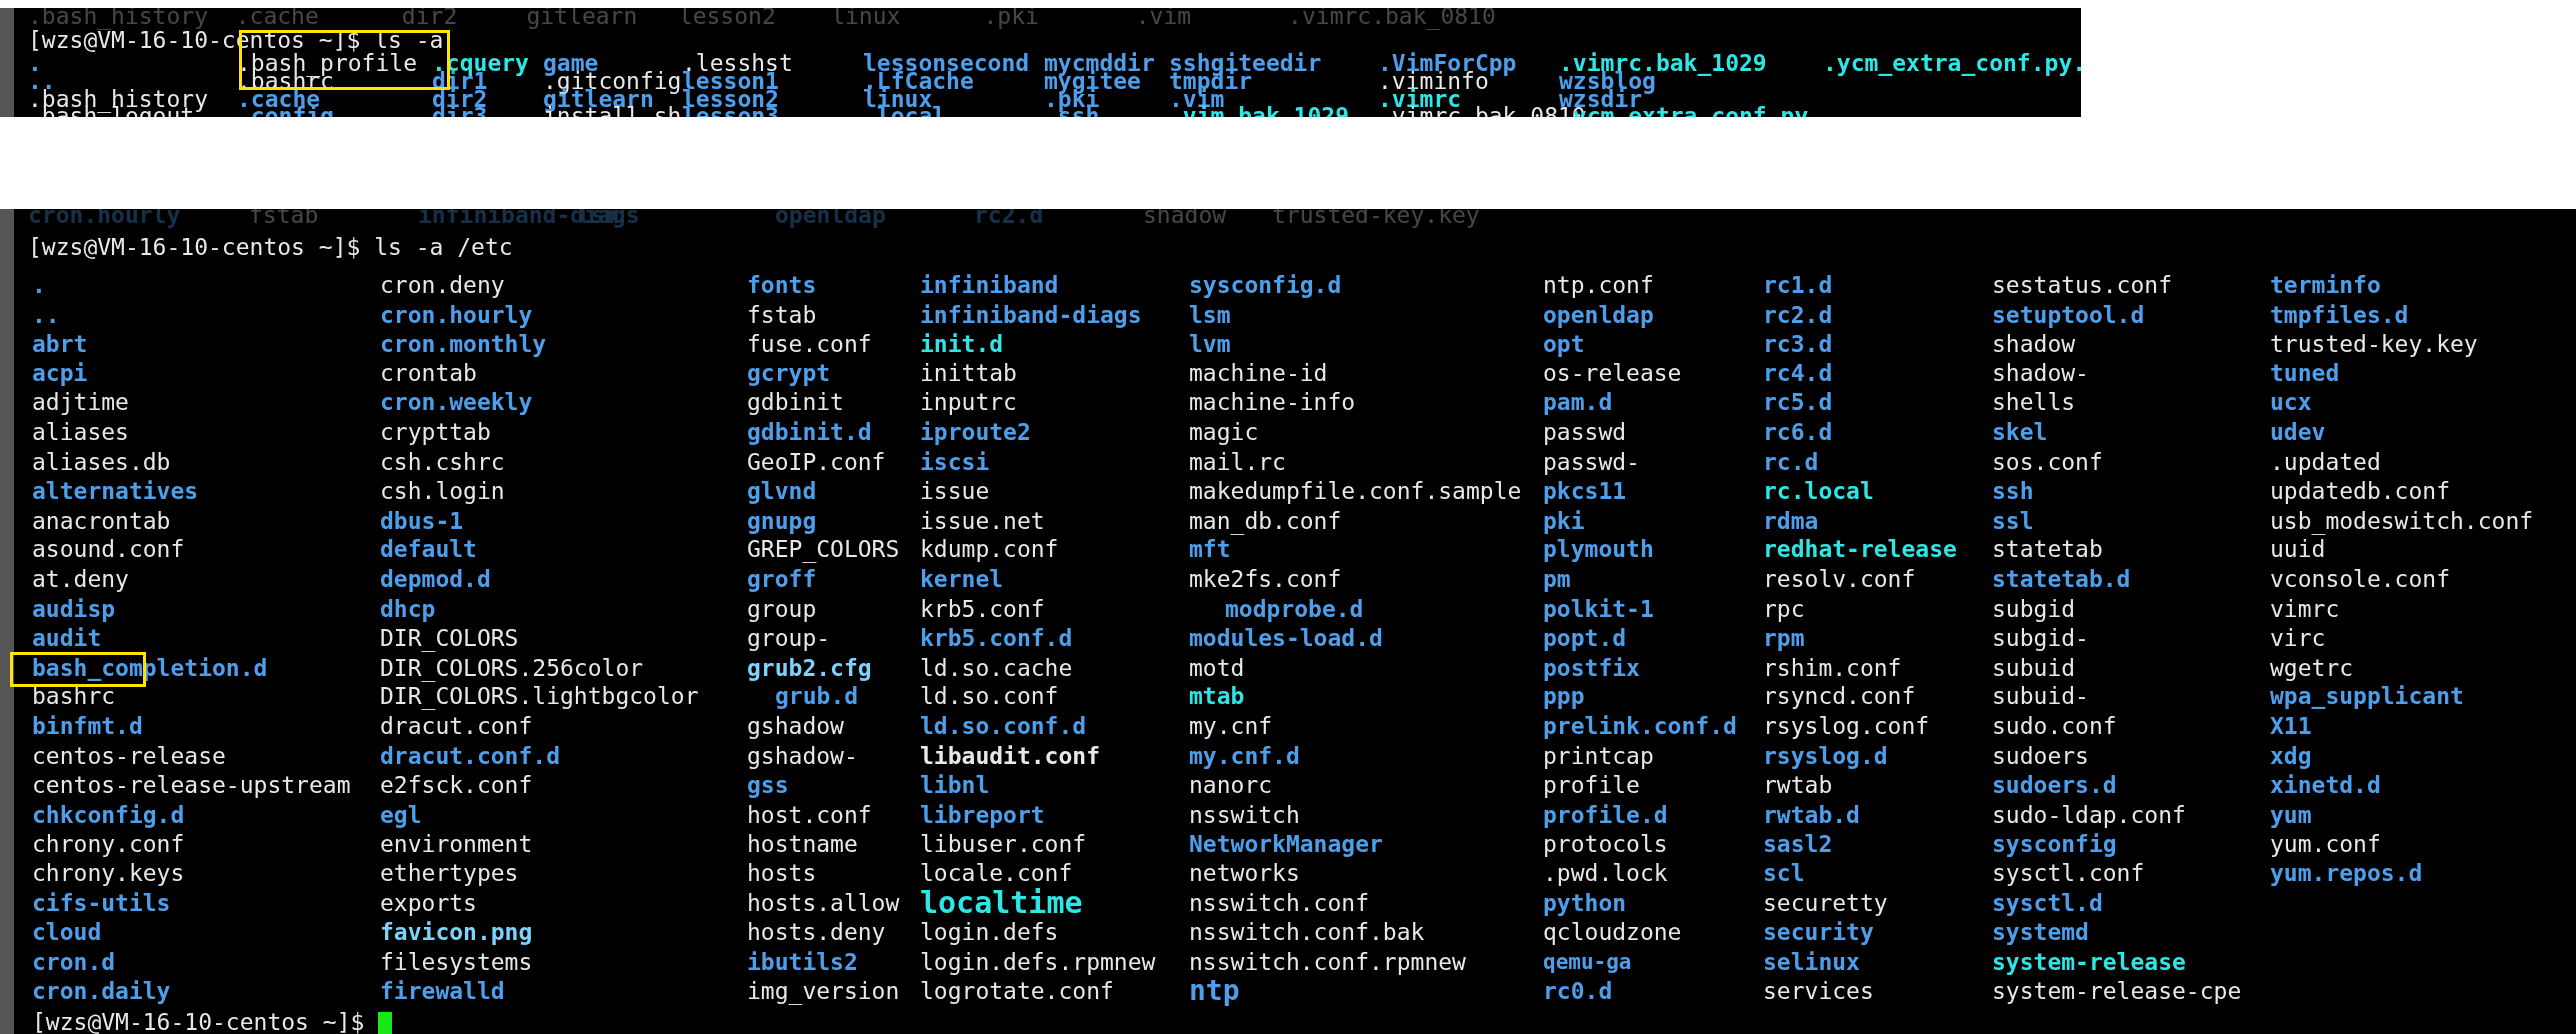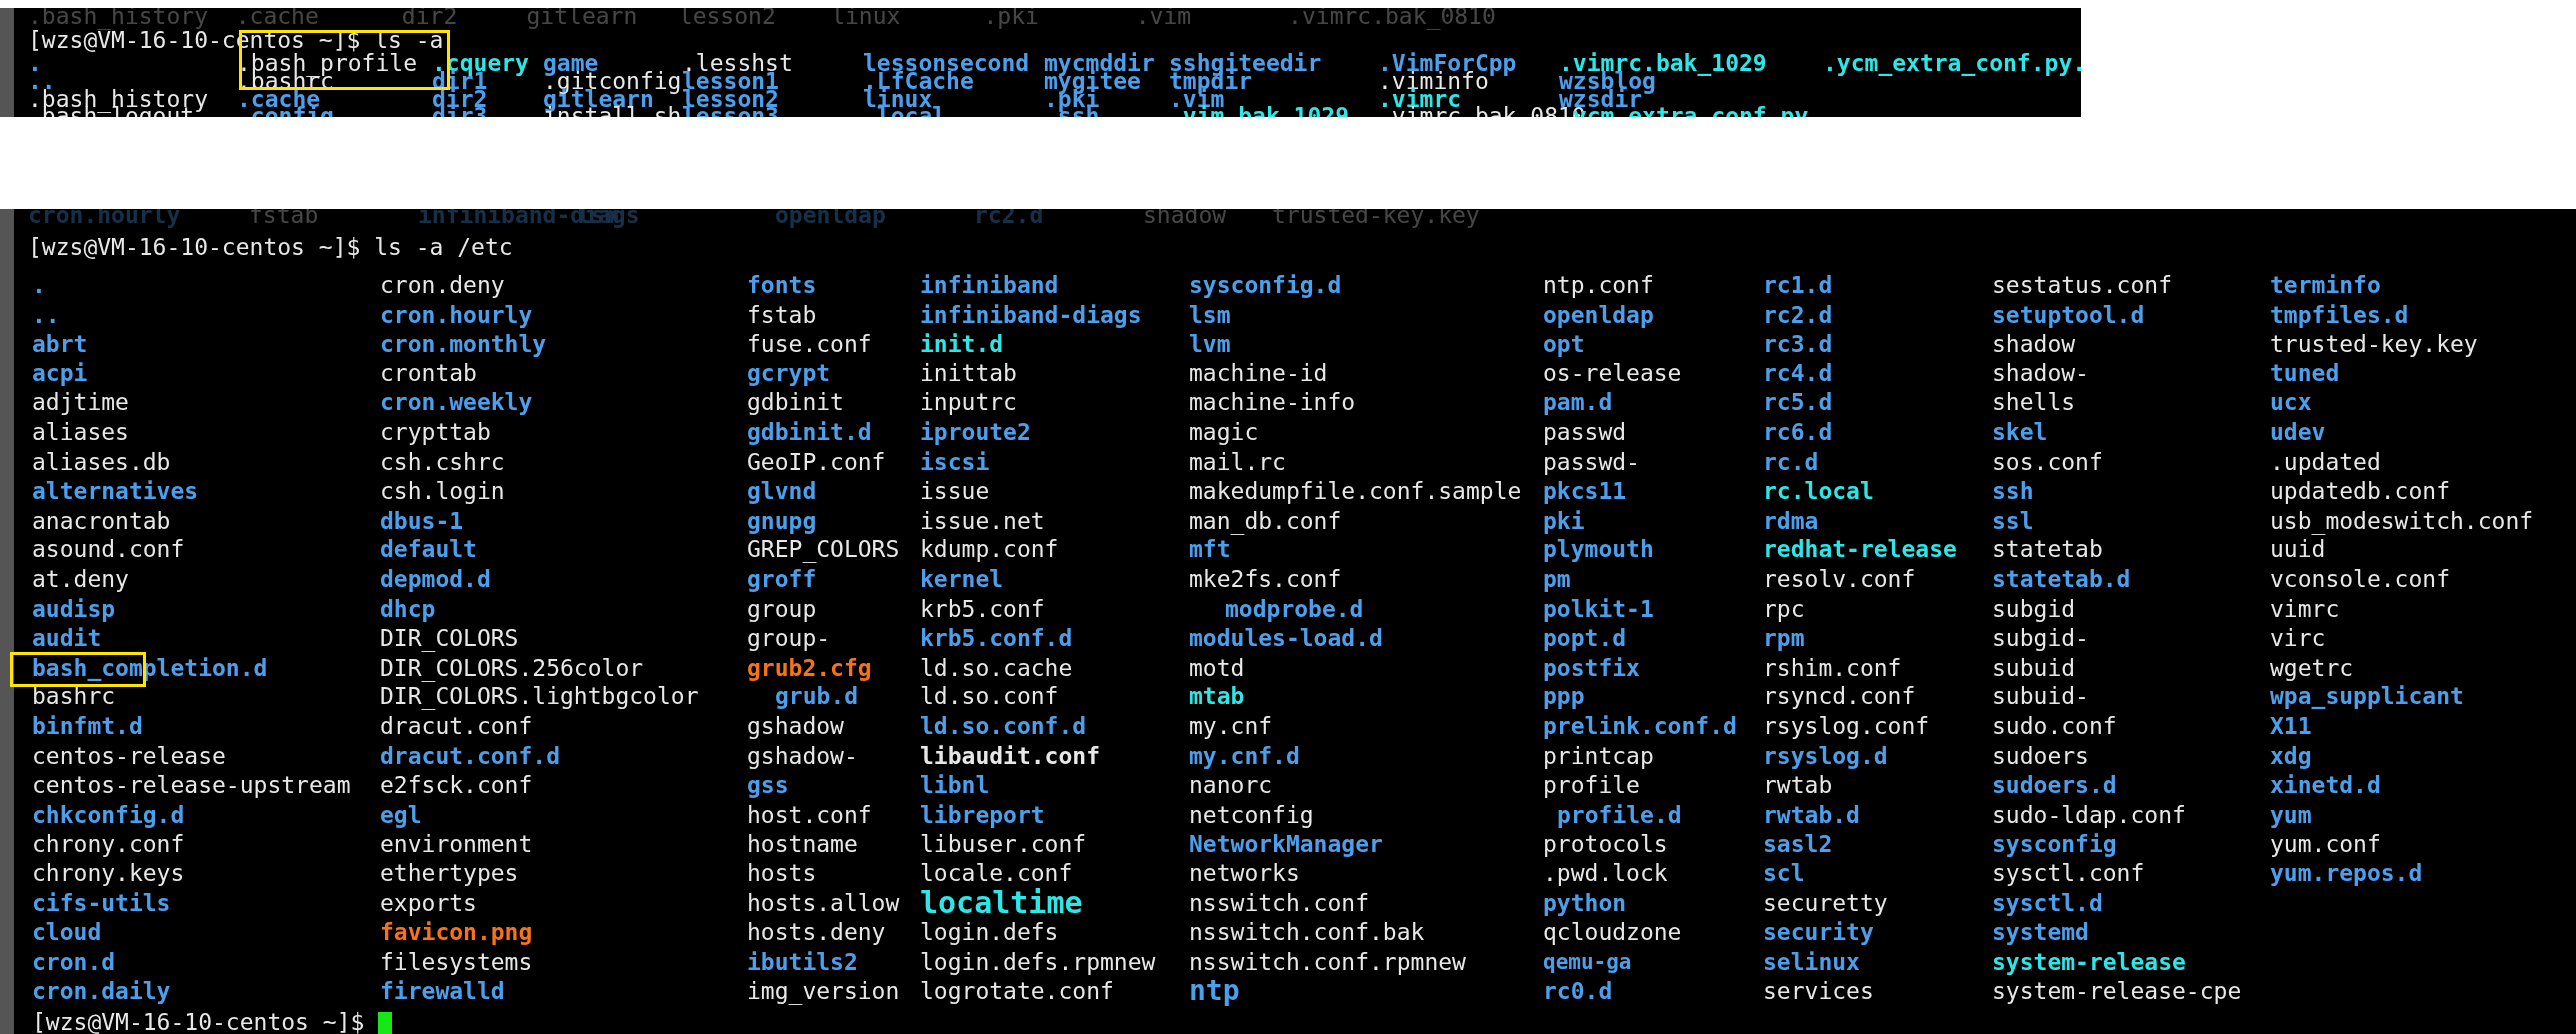--- a/index.html
+++ b/index.html
@@ -26,21 +26,21 @@
     font-family:"DejaVu Sans Mono","Liberation Mono",monospace;
     letter-spacing:0px;
   }
 
   .cell{display:inline-block;white-space:pre;}
 
   
   .c-white {color:#e8e8e8;}
   .c-dir   {color:#4d9fec;font-weight:bold;}   
   .c-cyan  {color:#2ee6e6;font-weight:bold;}
-  .c-red   {color:#f97316;font-weight:bold;}   
+  .c-red   {color:#7dd3fc;font-weight:bold;}   
   .c-prompt{color:#e8e8e8;}
 
   .cursor{display:inline-block;width:14px;height:22px;background:#17e617;vertical-align:-4px;}
 
   
   .hl{position:absolute;border:3px solid #ffe400;box-sizing:border-box;pointer-events:none;}
   #hl-bashprofile{left:239px;top:30px;width:211px;height:60px;}
   #hl-bashrc{left:10px;top:652px;width:136px;height:35px;}
 
   
@@ -189,21 +189,21 @@
           <div class="row c-white" style="position: absolute; left: 0px; top: 236px; font-size: 23px; line-height: 28px;">man_db.conf</div>
           <div class="row c-dir" style="position: absolute; left: 0px; top: 264px; font-size: 23px; line-height: 28px;">mft</div>
           <div class="row c-white" style="position: absolute; left: 0px; top: 294px; font-size: 23px; line-height: 28px;">mke2fs.conf</div>
           <div class="row c-dir" style="position: absolute; left: 0px; top: 324px; font-size: 23px; line-height: 28px; padding-left: 36px;">modprobe.d</div>
           <div class="row c-dir" style="position: absolute; left: 0px; top: 353px; font-size: 23px; line-height: 28px;">modules-load.d</div>
           <div class="row c-white" style="position: absolute; left: 0px; top: 383px; font-size: 23px; line-height: 28px;">motd</div>
           <div class="row c-cyan" style="position: absolute; left: 0px; top: 411px; font-size: 23px; line-height: 28px;">mtab</div>
           <div class="row c-white" style="position: absolute; left: 0px; top: 441px; font-size: 23px; line-height: 28px;">my.cnf</div>
           <div class="row c-dir" style="position: absolute; left: 0px; top: 471px; font-size: 23px; line-height: 28px;">my.cnf.d</div>
           <div class="row c-white" style="position: absolute; left: 0px; top: 500px; font-size: 23px; line-height: 28px;">nanorc</div>
-          <div class="row c-white" style="position: absolute; left: 0px; top: 530px; font-size: 23px; line-height: 28px;">netconfig</div>
+          <div class="row c-white" style="position: absolute; left: 0px; top: 530px; font-size: 23px; line-height: 28px;">nsswitch</div>
           <div class="row c-dir" style="position: absolute; left: 0px; top: 559px; font-size: 23px; line-height: 28px;">NetworkManager</div>
           <div class="row c-white" style="position: absolute; left: 0px; top: 588px; font-size: 23px; line-height: 28px;">networks</div>
           <div class="row c-white" style="position: absolute; left: 0px; top: 618px; font-size: 23px; line-height: 28px;">nsswitch.conf</div>
           <div class="row c-white" style="position: absolute; left: 0px; top: 647px; font-size: 23px; line-height: 28px;">nsswitch.conf.bak</div>
           <div class="row c-white" style="position: absolute; left: 0px; top: 677px; font-size: 23px; line-height: 28px;">nsswitch.conf.rpmnew</div>
           <div class="row c-dir" style="position: absolute; left: 0px; top: 706px; font-size: 28px; line-height: 28px;">ntp</div>
         </div>
         <div style="position: absolute; left: 1529px; top: 62px;">
           <div class="row c-white" style="position: absolute; left: 0px; top: 0px; font-size: 23px; line-height: 28px;">ntp.conf</div>
           <div class="row c-dir" style="position: absolute; left: 0px; top: 30px; font-size: 23px; line-height: 28px;">openldap</div>
@@ -216,21 +216,21 @@
           <div class="row c-dir" style="position: absolute; left: 0px; top: 236px; font-size: 23px; line-height: 28px;">pki</div>
           <div class="row c-dir" style="position: absolute; left: 0px; top: 264px; font-size: 23px; line-height: 28px;">plymouth</div>
           <div class="row c-dir" style="position: absolute; left: 0px; top: 294px; font-size: 23px; line-height: 28px;">pm</div>
           <div class="row c-dir" style="position: absolute; left: 0px; top: 324px; font-size: 23px; line-height: 28px;">polkit-1</div>
           <div class="row c-dir" style="position: absolute; left: 0px; top: 353px; font-size: 23px; line-height: 28px;">popt.d</div>
           <div class="row c-dir" style="position: absolute; left: 0px; top: 383px; font-size: 23px; line-height: 28px;">postfix</div>
           <div class="row c-dir" style="position: absolute; left: 0px; top: 411px; font-size: 23px; line-height: 28px;">ppp</div>
           <div class="row c-dir" style="position: absolute; left: 0px; top: 441px; font-size: 23px; line-height: 28px;">prelink.conf.d</div>
           <div class="row c-white" style="position: absolute; left: 0px; top: 471px; font-size: 23px; line-height: 28px;">printcap</div>
           <div class="row c-white" style="position: absolute; left: 0px; top: 500px; font-size: 23px; line-height: 28px;">profile</div>
-          <div class="row c-dir" style="position: absolute; left: 14px; top: 530px; font-size: 23px; line-height: 28px;">profile.d</div>
+          <div class="row c-dir" style="position: absolute; left: 0px; top: 530px; font-size: 23px; line-height: 28px;">profile.d</div>
           <div class="row c-white" style="position: absolute; left: 0px; top: 559px; font-size: 23px; line-height: 28px;">protocols</div>
           <div class="row c-white" style="position: absolute; left: 0px; top: 588px; font-size: 23px; line-height: 28px;">.pwd.lock</div>
           <div class="row c-dir" style="position: absolute; left: 0px; top: 618px; font-size: 23px; line-height: 28px;">python</div>
           <div class="row c-white" style="position: absolute; left: 0px; top: 647px; font-size: 23px; line-height: 28px;">qcloudzone</div>
           <div class="row c-dir" style="position: absolute; left: 0px; top: 677px; font-size: 21px; line-height: 28px;">qemu-ga</div>
           <div class="row c-dir" style="position: absolute; left: 0px; top: 706px; font-size: 23px; line-height: 28px;">rc0.d</div>
         </div>
         <div style="position: absolute; left: 1749px; top: 62px;">
           <div class="row c-dir" style="position: absolute; left: 0px; top: 0px; font-size: 23px; line-height: 28px;">rc1.d</div>
           <div class="row c-dir" style="position: absolute; left: 0px; top: 30px; font-size: 23px; line-height: 28px;">rc2.d</div>

